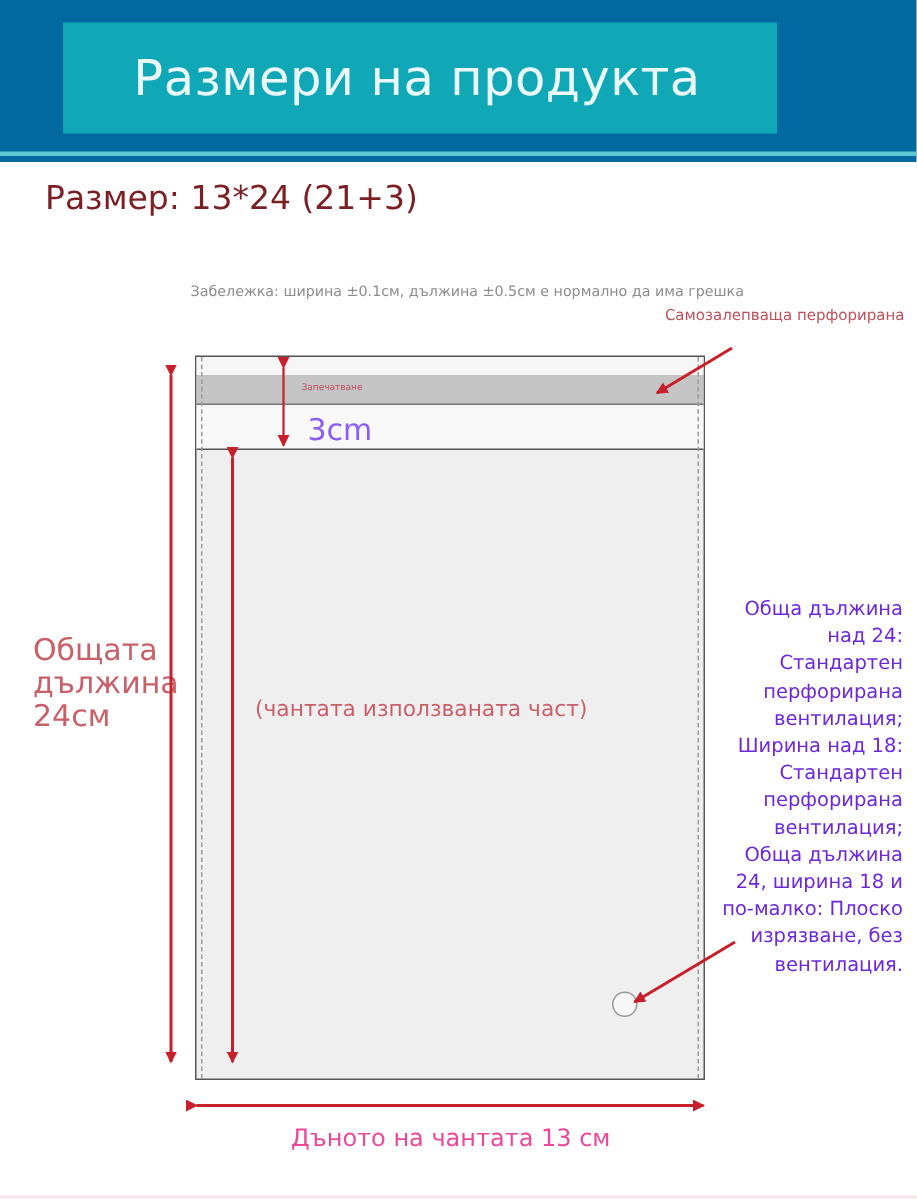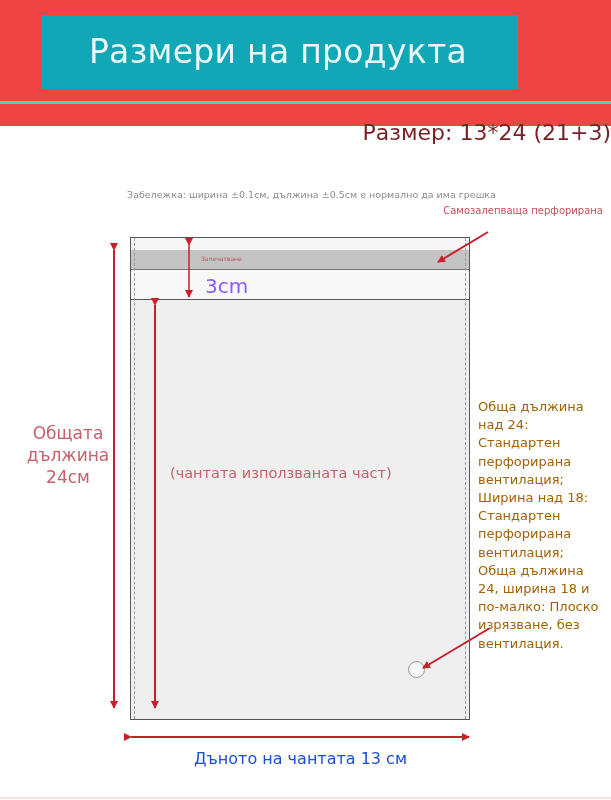--- a/index.html
+++ b/index.html
@@ -2,38 +2,38 @@
 <html><head>
 <meta charset="utf-8">
 <style>
   html, body { margin: 0; padding: 0; }
   body {
     width: 611px; height: 800px; position: relative; overflow: hidden;
     background: #ffffff;
     font-family: "DejaVu Sans", "Liberation Sans", sans-serif;
   }
   .header {
-    position: absolute; left: 0; top: 0; width: 611px; height: 126px;
-    background: #ef4444;
+    position: absolute; left: 0; top: 0; width: 611px; height: 108px;
+    background: #0369a1;
   }
   .header-inner {
     position: absolute; left: 42px; top: 15px; width: 476px; height: 74px;
     background: #10a8b6;
   }
   .header-title {
     position: absolute; left: 0; top: 0; width: 611px; height: 104px;
     line-height: 104px; text-align: center;
     color: #eaf8f9; font-size: 33px; letter-spacing: 0.3px;
     text-indent: -55px;
   }
   .header-bottom {
     position: absolute; left: 0; top: 101px; width: 611px; height: 3px; background: #5fc9d2;
   }
   .size-title {
-    position: absolute; left: 0; top: 120px; width: 611px; text-align: right;
+    position: absolute; left: 0; top: 120px; width: 611px; text-align: left;
     font-size: 22px; color: #7a1f24; text-indent: 30px;
   }
   .note {
     position: absolute; left: 0; top: 173px; width: 611px; text-align: center;
     font-size: 9.5px; color: #8c8c8c; text-indent: 12px; margin-top: 16px;
   }
   .seal-label {
     position: absolute; right: 8px; top: 205px; font-size: 10px; color: #c0505a;
   }
   .bag {
@@ -56,33 +56,33 @@
     position: absolute; left: 70px; top: 5px; font-size: 6px; color: #c0505a;
   }
   .flap-bottom {
     position: absolute; left: 0; top: 32px; right: 0; height: 29px; background: #f8f8f8;
     border-bottom: 1px solid #555;
   }
   .label-3cm {
     position: absolute; left: 205px; top: 274px; font-size: 20px; color: #8b5cf6;
   }
   .total-length {
-    position: absolute; left: 22px; top: 422px; width: 92px; text-align: center;
-    font-size: 17px; line-height: 22px; color: #c8606a;
+    position: absolute; left: 22px; top: 422px; width: 92px; text-align: left;
+    font-size: 20px; line-height: 22px; color: #c8606a;
   }
   .depth {
     position: absolute; left: 170px; top: 463px; font-size: 14.5px; line-height: 20px; color: #c8606a;
   }
   .vent-note {
-    position: absolute; left: 478px; top: 398px; width: 124px; text-align: left;
-    font-size: 13px; line-height: 18.2px; color: #a16207;
+    position: absolute; left: 478px; top: 398px; width: 124px; text-align: right;
+    font-size: 13px; line-height: 18.2px; color: #6d28d9;
   }
   .bottom-label {
     position: absolute; left: 0; top: 749px; width: 611px; text-align: center;
-    font-size: 16px; color: #1d4ed8; text-indent: -10px;
+    font-size: 16px; color: #ec4899; text-indent: -10px;
   }
   .hole {
     position: absolute; left: 408px; top: 661px; width: 17px; height: 17px;
     border: 1.5px solid #999; border-radius: 50%; background: #f7f7f7; box-sizing: border-box;
   }
   svg.overlay { position: absolute; left: 0; top: 0; }
   .footer-line { position: absolute; left: 0; top: 797px; width: 611px; height: 2px; background: #f6e3e4; }
 </style>
 </head>
 <body>

